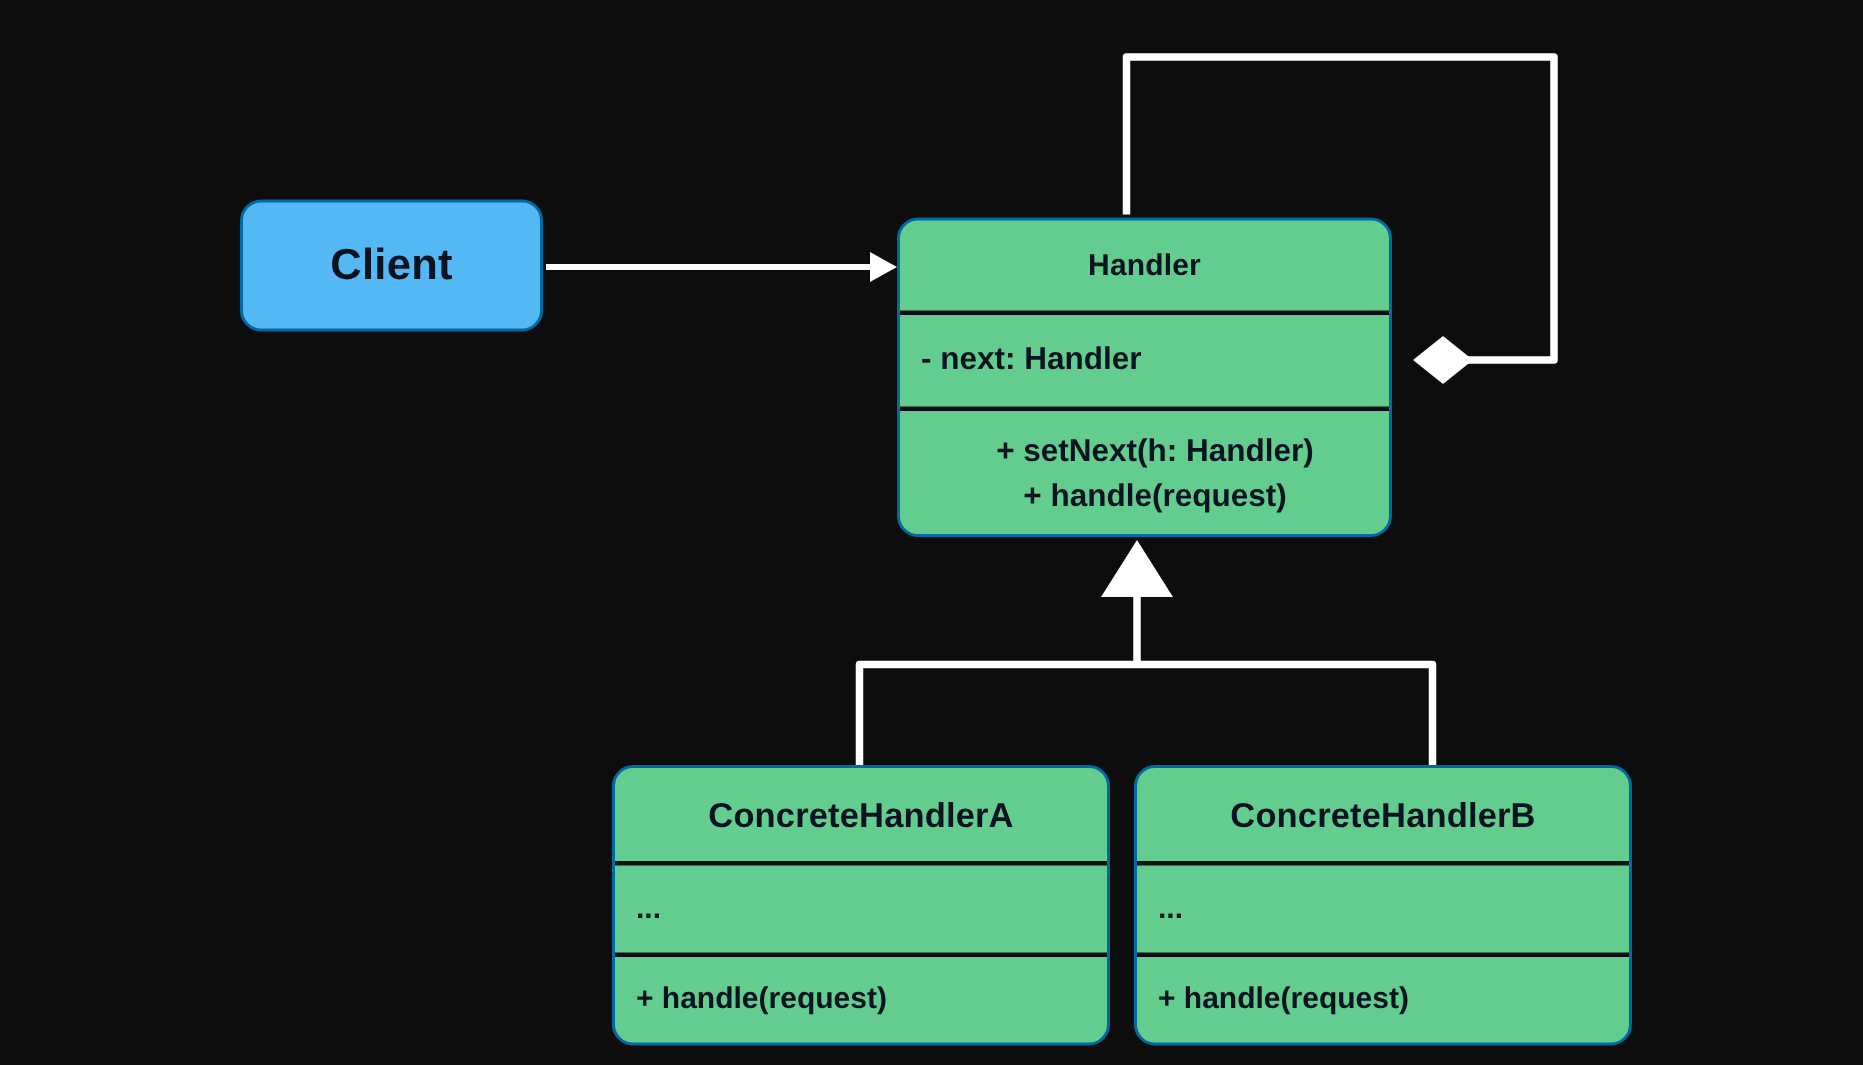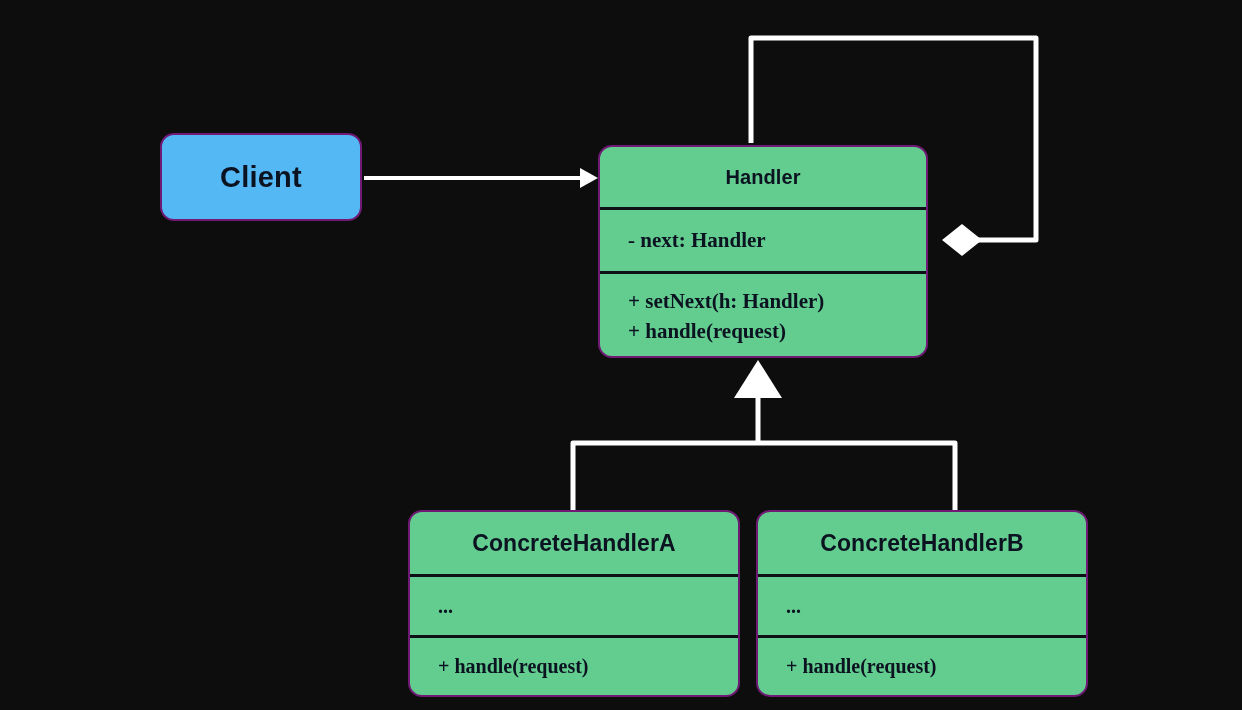--- a/index.html
+++ b/index.html
@@ -32,21 +32,21 @@
     height: 710px;
     z-index: 1;
     pointer-events: none;
   }
 
   
   .node {
     position: absolute;
     z-index: 2;
     box-sizing: border-box;
-    border: 2px solid #701a75;
+    border: 2px solid #0369a1;
     border-radius: 14px;
     overflow: hidden;
     color: #0b1220;
   }
 
   .node.client {
     background: #54b8f5;
     display: flex;
     align-items: center;
     justify-content: center;
@@ -76,35 +76,34 @@
     height: 3px;
     background: #0d1117;
     flex: none;
   }
 
   .cls-compartment {
     box-sizing: border-box;
     display: flex;
     flex-direction: column;
     justify-content: center;
-    padding-left: 28px;
-    font-family: Liberation Serif, serif;
+    padding-left: 14px;
   }
   .cls-row {
     font-size: 21px;
     font-weight: 700;
     line-height: 1.45;
     white-space: nowrap;
   }
 
   
   #node-handler { left: 598px; top: 145px; width: 330px; height: 213px; }
   #node-handler .cls-title { height: 60px; font-size: 20px; }
   #node-handler .attrs { height: 61px; }
-  #node-handler .ops { flex: 1; padding-top: 2px; }
+  #node-handler .ops { flex: 1; padding-top: 2px; align-items: center; }
 
   
   .node.concrete { top: 510px; width: 332px; height: 187px; justify-content: flex-end; }
   #node-concrete-a { left: 408px; }
   #node-concrete-b { left: 756px; }
   .node.concrete .cls-title { height: 62px; font-size: 23px; }
   .node.concrete .attrs { height: 58px; }
   .node.concrete .ops { flex: 1; }
   .node.concrete .cls-row { font-size: 20px; }
 

